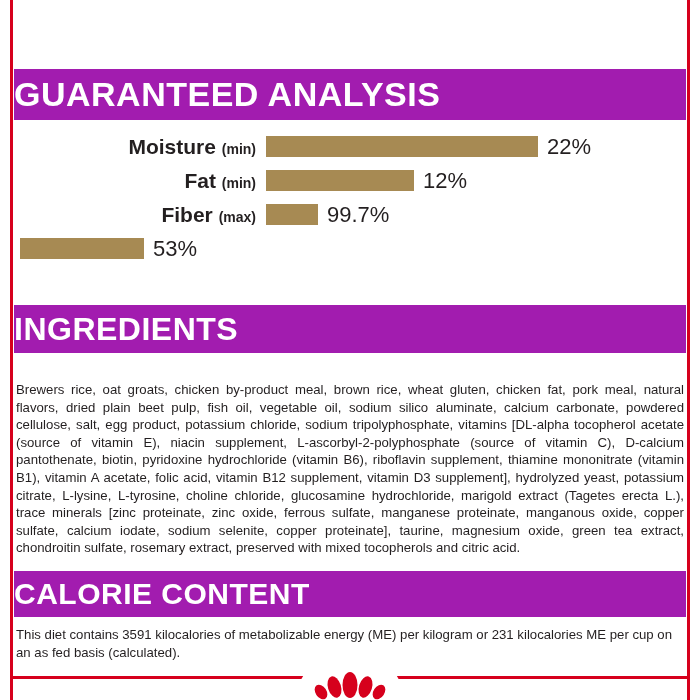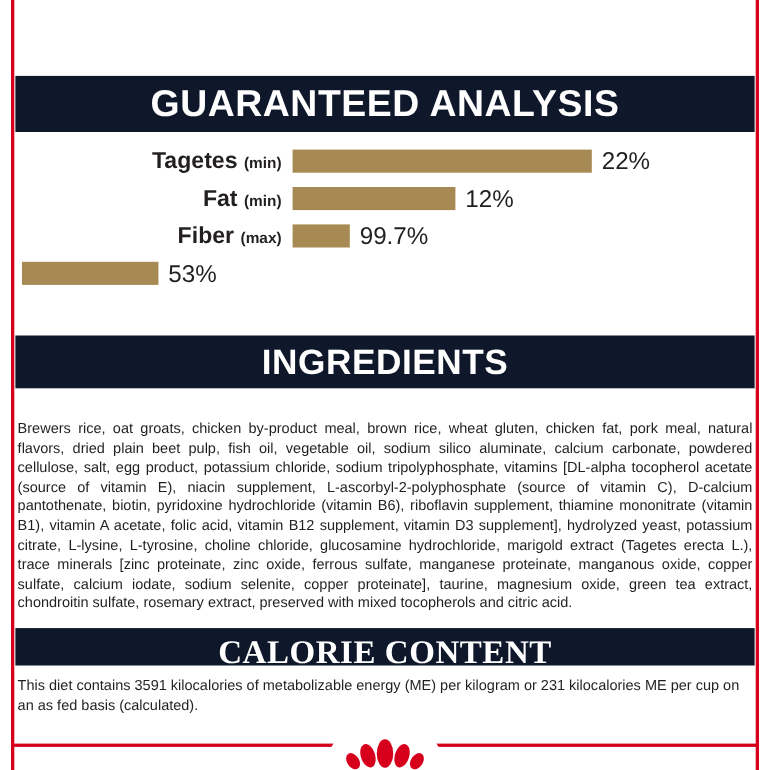--- a/index.html
+++ b/index.html
@@ -34,45 +34,44 @@
 
   .content {
     position: absolute;
     left: 14px;
     right: 14px;
     top: 0;
   }
 
   
   .band {
-    background: #0f172a;
+    background: #a21caf;
     color: #ffffff;
-    text-align: center;
+    text-align: left;
     font-weight: bold;
     letter-spacing: 0.5px;
     box-sizing: border-box;
   }
   .band-guaranteed {
     margin-top: 69px;
     height: 51px;
     line-height: 51px;
     font-size: 34px;
   }
   .band-ingredients {
     margin-top: 42px;
     height: 48px;
     line-height: 48px;
     font-size: 32px;
   }
   .band-calorie {
     margin-top: 14px;
-    height: 34px;
+    height: 46px;
     line-height: 46px;
     font-size: 30px;
-    font-family: Liberation Serif, serif;
   }
 
   
   .analysis {
     margin-top: 12px;
     padding: 0 6px 0 6px;
   }
   .arow {
     display: flex;
     align-items: center;
@@ -159,21 +158,21 @@
   <div class="edge-rule right"></div>
 
   <div class="content">
 
     <div class="band band-guaranteed">GUARANTEED ANALYSIS</div>
 
     <div class="analysis">
 
       <div class="arow">
         <div class="alabel">
-          <span>Tagetes</span>
+          <span>Moisture</span>
           <span class="qual">(min)</span>
         </div>
         <div class="abar" style="width:272px"></div>
         <div class="aval">22%</div>
       </div>
 
       <div class="arow">
         <div class="alabel">
           <span>Fat</span>
           <span class="qual">(min)</span>

